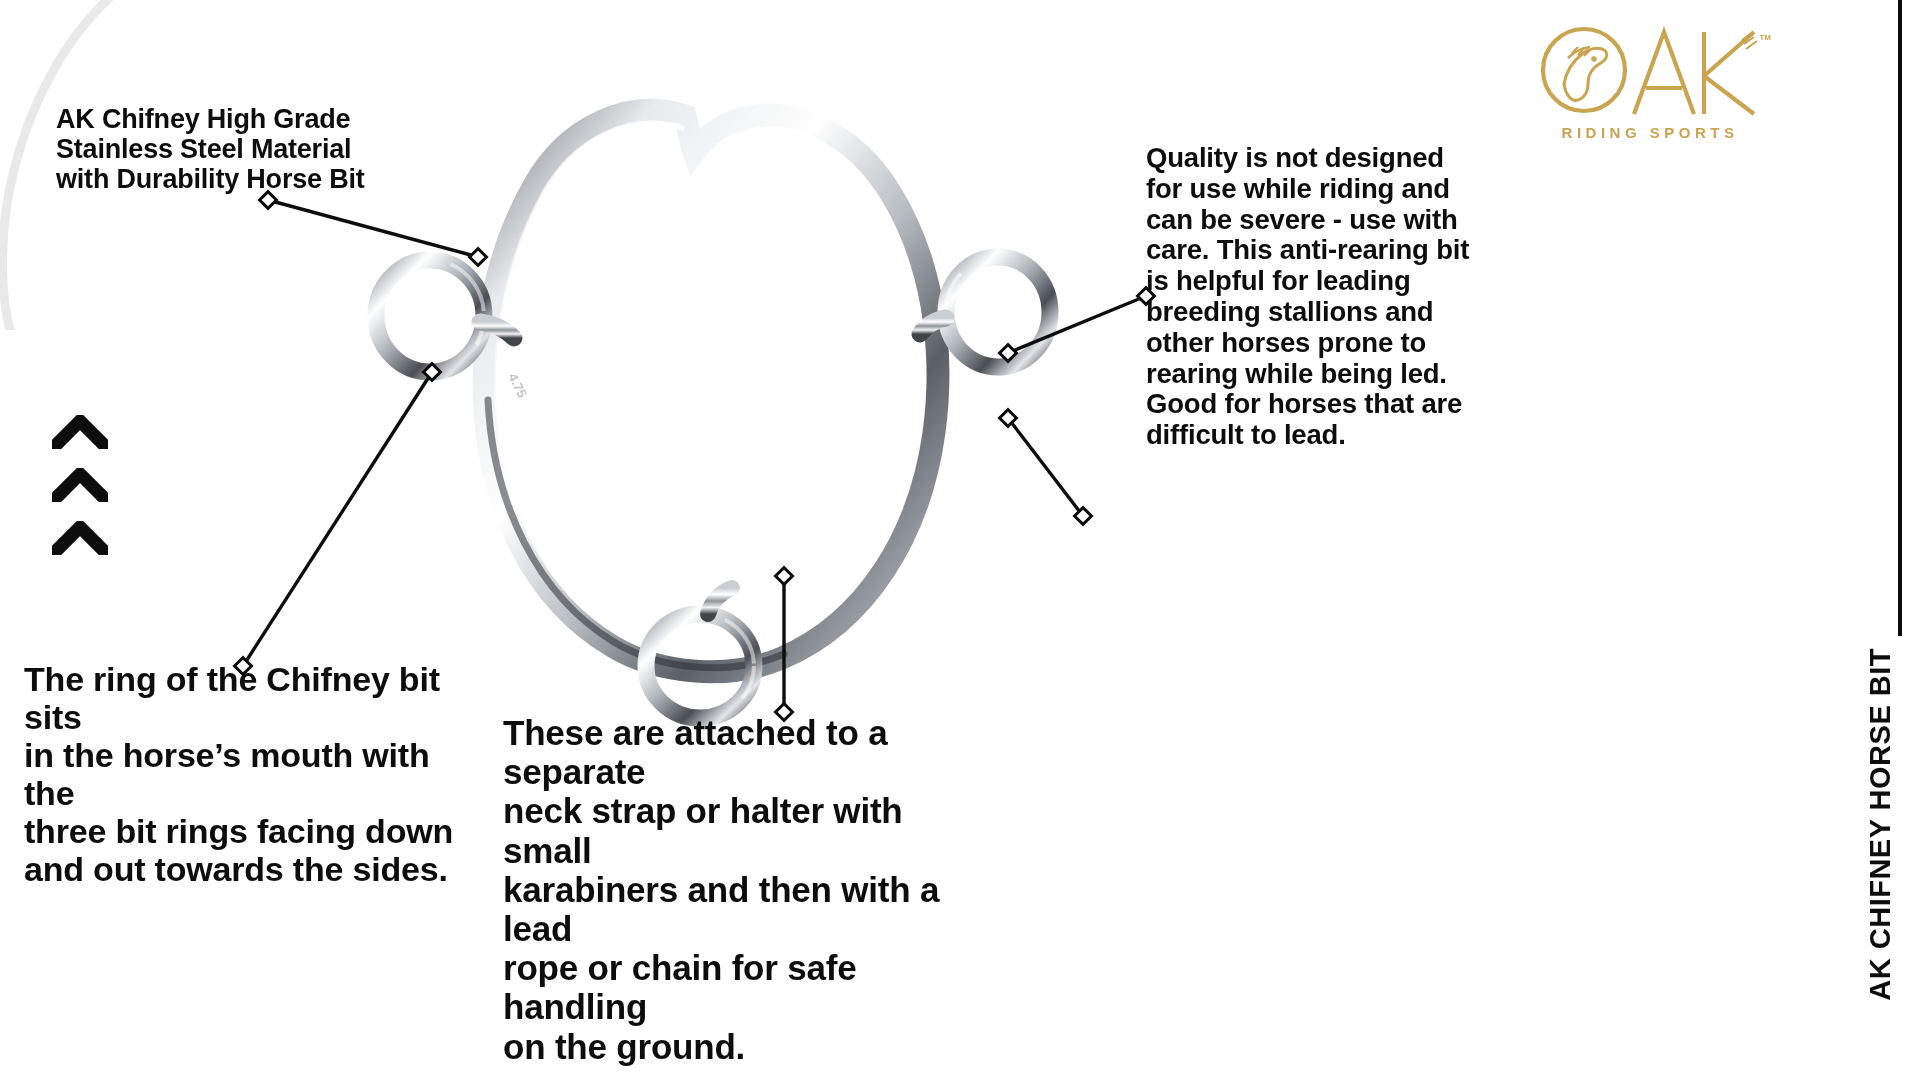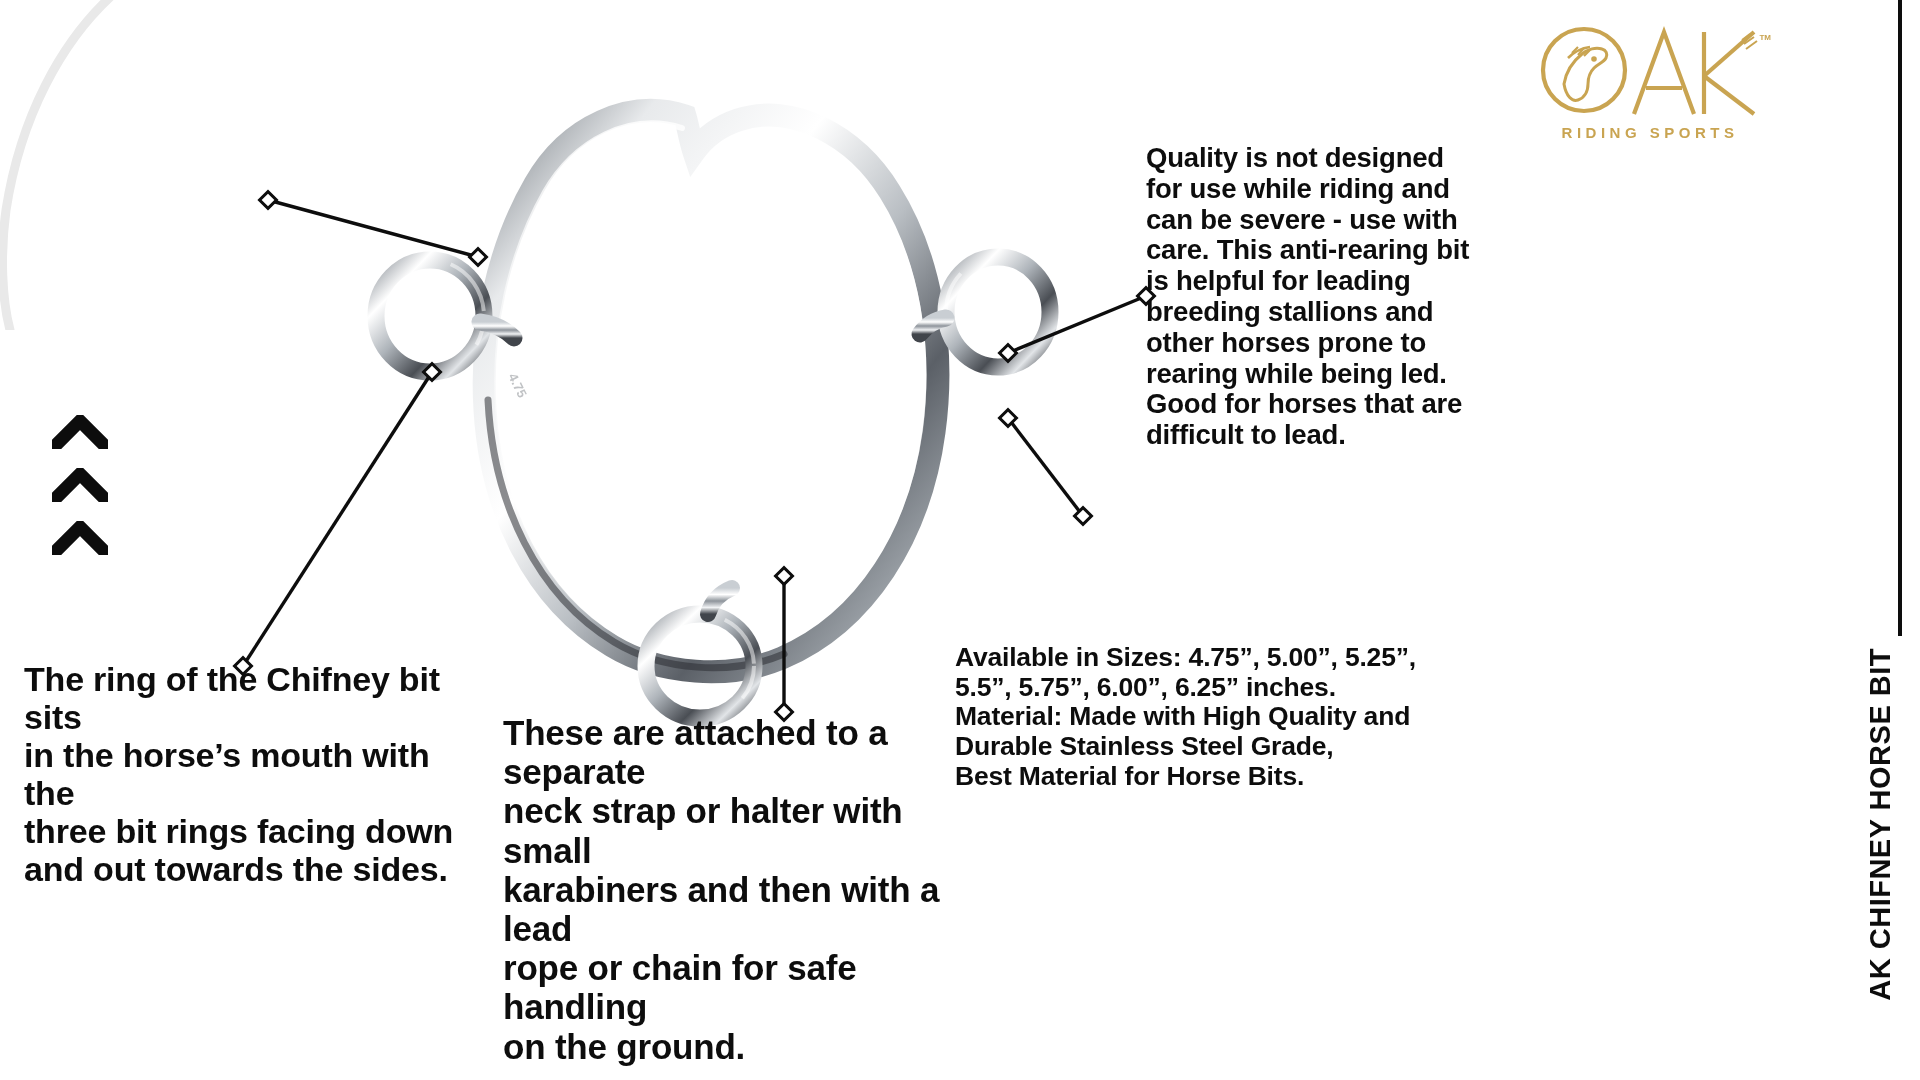--- a/index.html
+++ b/index.html
@@ -214,37 +214,35 @@
         <path d="M176 10 L 176 92"></path>
         <path d="M176 54 L 226 10"></path>
         <path d="M176 54 L 226 92"></path>
         <path d="M214 18 L 222 12 M 216 22 L 226 15 M 218 27 L 229 19" stroke-width="2"></path>
       </g>
       <text x="243" y="18" text-anchor="end" font-family="Liberation Sans, sans-serif" font-size="8" fill="#C9A451" font-weight="700">TM</text>
       <text x="122" y="116" text-anchor="middle" font-family="Liberation Sans, sans-serif" font-size="15" letter-spacing="4.5" fill="#C9A451" font-weight="700">RIDING  SPORTS</text>
     </svg>
   </div>
 
+  <div class="callout" id="c-topleft">AK Chifney High Grade
+Stainless Steel Material
+with Durability Horse Bit</div>
 
   <div class="callout" id="c-right">Quality is not designed
 for use while riding and
 can be severe - use with
 care. This anti-rearing bit
 is helpful for leading
 breeding stallions and
 other horses prone to
 rearing while being led.
 Good for horses that are
 difficult to lead.</div>
 
-  <div class="callout" id="c-sizes">Available in Sizes: 4.75”, 5.00”, 5.25”,
-5.5”, 5.75”, 6.00”, 6.25” inches.
-Material: Made with High Quality and
-Durable Stainless Steel Grade,
-Best Material for Horse Bits.</div>
 
   <div class="callout" id="c-bottomleft">The ring of the Chifney bit sits
 in the horse’s mouth with the
 three bit rings facing down
 and out towards the sides.</div>
 
   <div class="callout" id="c-bottomcenter">These are attached to a separate
 neck strap or halter with small
 karabiners and then with a lead
 rope or chain for safe handling

